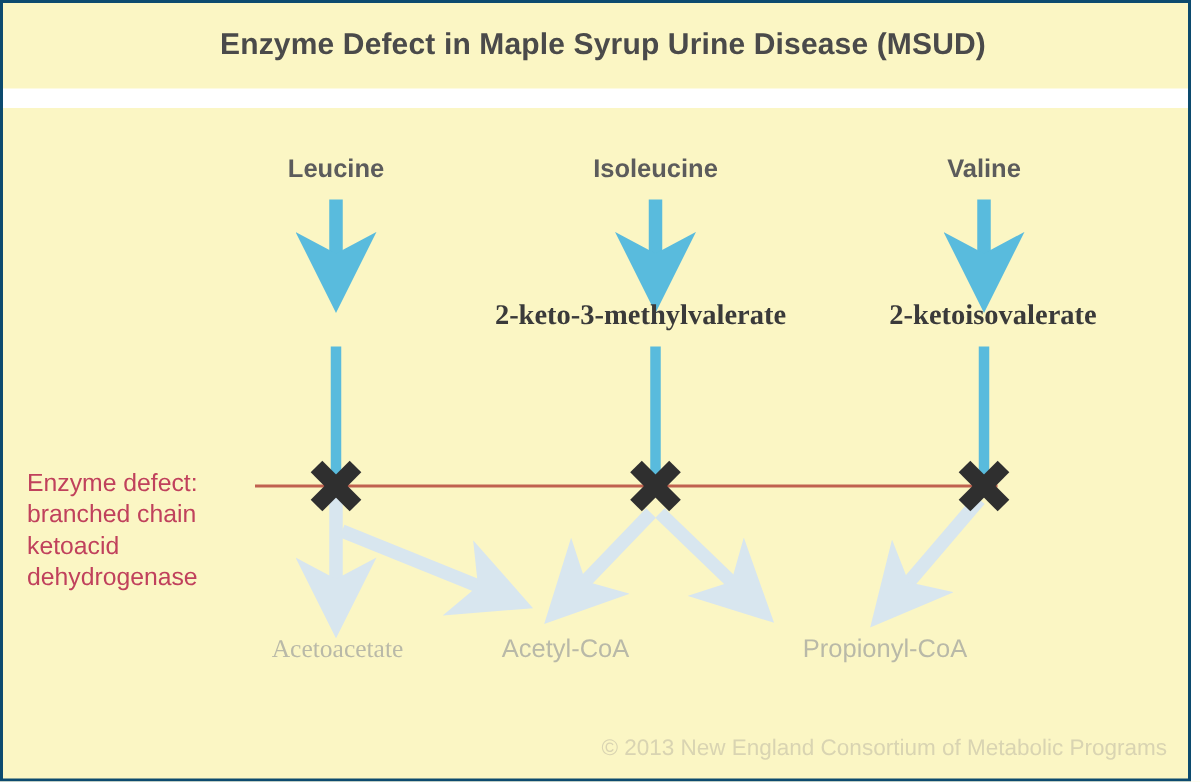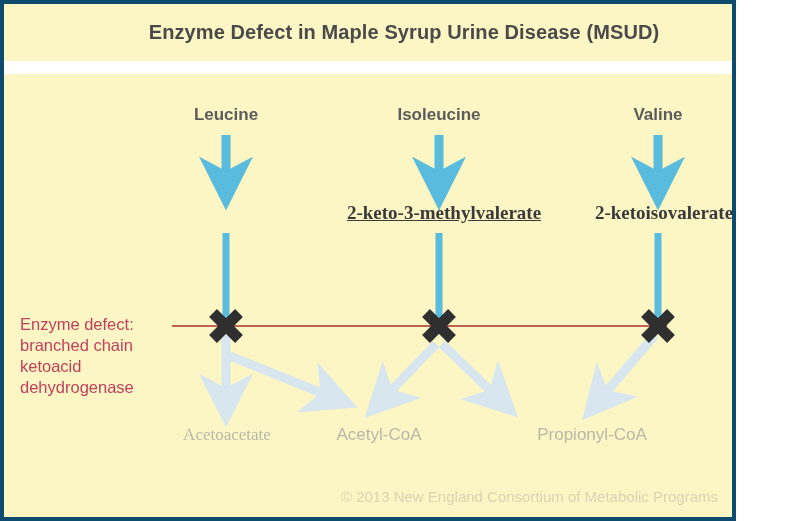--- a/index.html
+++ b/index.html
@@ -2,26 +2,26 @@
 <html><head>
 <meta charset="utf-8">
 <style>
   html, body {
     margin: 0;
     padding: 0;
     background: #ffffff;
   }
   #canvas {
     position: relative;
-    width: 736px;
+    width: 794px;
     height: 521px;
     background: #fbf6c4;
     overflow: hidden;
     font-family: "Liberation Sans", sans-serif;
-    border: 4px solid #0c4a6e;
+    border: 2px solid #0c4a6e;
     box-sizing: border-box;
   }
   #svg-layer {
     position: absolute;
     left: 0;
     top: 0;
     width: 800px;
     height: 521px;
     pointer-events: none;
   }
@@ -155,21 +155,21 @@
     <g stroke="#2f2f2f" stroke-width="11" stroke-linecap="butt">
       <line x1="641" y1="309" x2="667" y2="335"></line>
       <line x1="667" y1="309" x2="641" y2="335"></line>
     </g>
   </svg>
 
   <div class="substrate" style="left:222px; top:101px;">Leucine</div>
   <div class="substrate" style="left:435px; top:101px;">Isoleucine</div>
   <div class="substrate" style="left:654px; top:101px;">Valine</div>
 
-  <div class="ketoacid" style="left:440px; top:198px;text-decoration:underline;">2-keto-3-methylvalerate</div>
+  <div class="ketoacid" style="left:425px; top:198px;">2-keto-3-methylvalerate</div>
   <div class="ketoacid" style="left:660px; top:198px;">2-ketoisovalerate</div>
 
   <div class="defect-label">
     <span class="ln">Enzyme defect:</span>
     <span class="ln">branched chain</span>
     <span class="ln">ketoacid</span>
     <span class="ln">dehydrogenase</span>
   </div>
 
   <div class="product" style="left:223px; top:421px;font-family:Liberation Serif, serif;">Acetoacetate</div>

